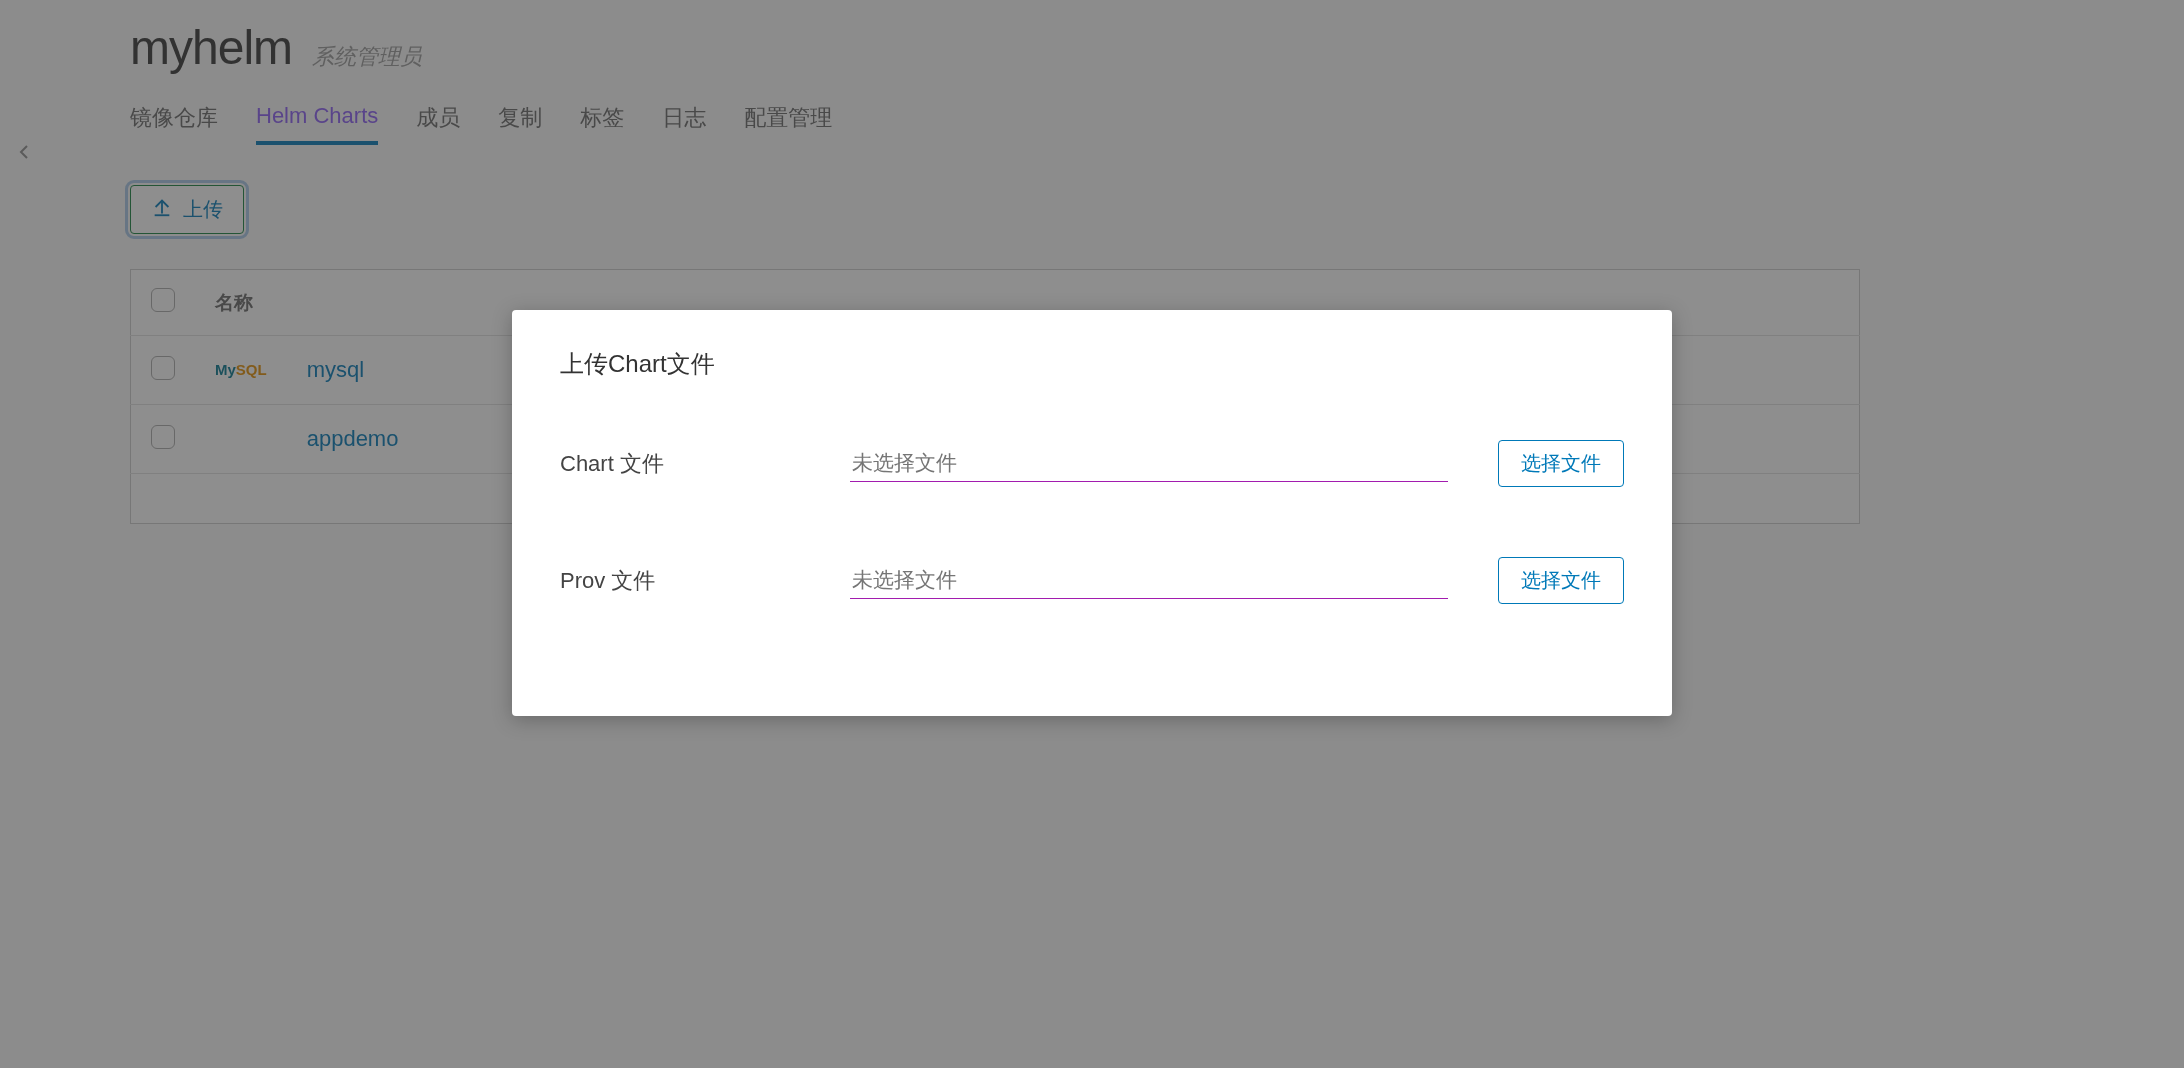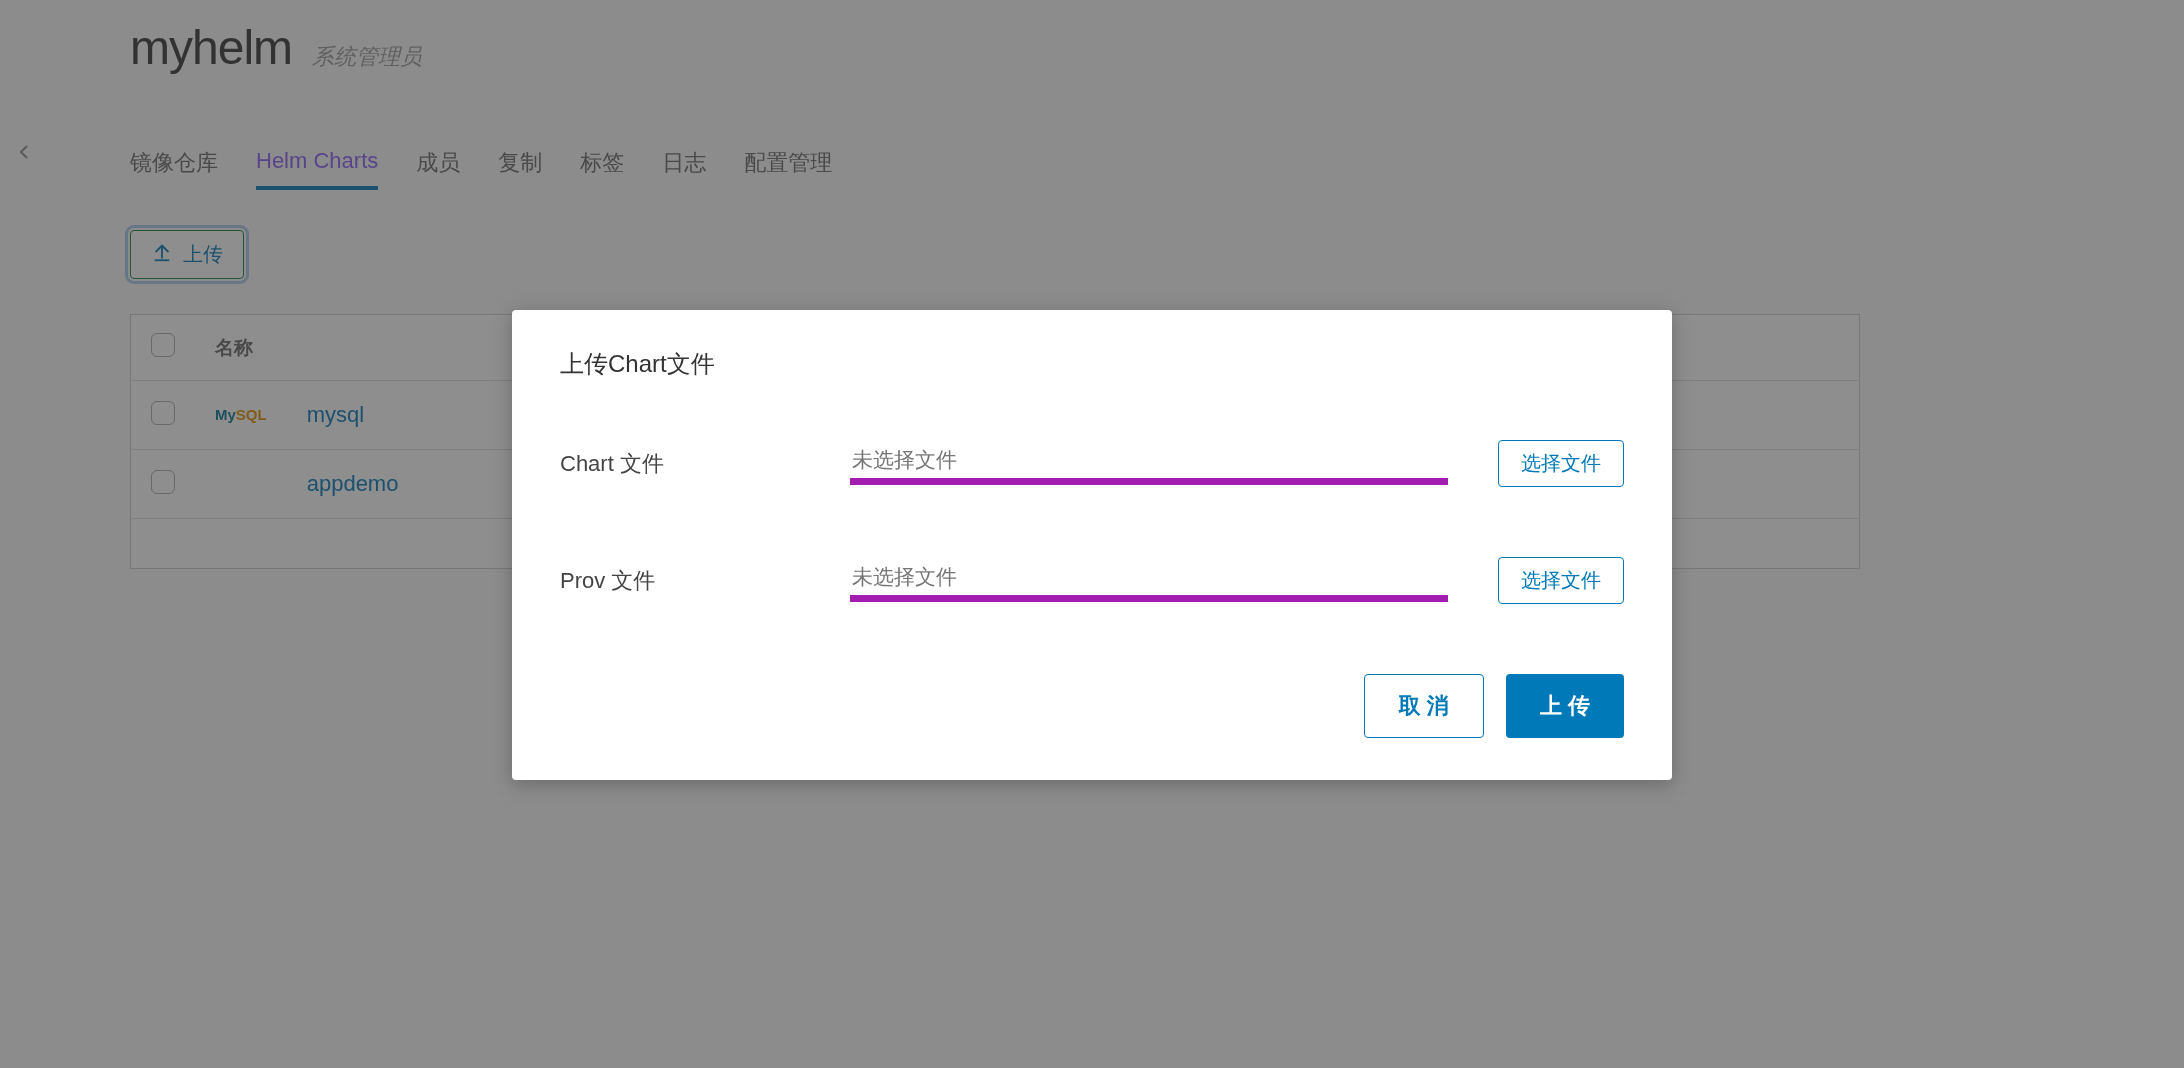--- a/index.html
+++ b/index.html
@@ -61,21 +61,20 @@
       padding-top: 28px;
       gap: 38px;
       border-bottom: none;
     }
     .tab {
       font-size: 22px;
       color: #666;
       padding-bottom: 12px;
       cursor: pointer;
       white-space: nowrap;
-      margin-top: 45px;
     }
     .tab.active {
       color: #8b5cf6;
       border-bottom: 4px solid #0079b8;
     }
     .actions-row {
       padding-left: 65px;
       padding-top: 40px;
     }
     .upload-btn {
@@ -181,21 +180,21 @@
       margin-bottom: 70px;
     }
     .form-label {
       width: 290px;
       font-size: 22px;
       color: #444;
     }
     .file-input-display {
       flex: 1;
       border: none;
-      border-bottom: 7px solid #a21caf;
+      border-bottom: 1px solid #a21caf;
       font-size: 21px;
       color: #888;
       padding: 6px 2px;
       margin-right: 50px;
       outline: none;
       background: transparent;
     }
     .select-file-btn {
       border: 1px solid #0079b8;
       background: #fff;
@@ -311,18 +310,14 @@
       <input class="file-input-display" type="text" readonly="" placeholder="未选择文件" style="">
       <button class="select-file-btn">选择文件</button>
     </div>
 
     <div class="form-row">
       <label class="form-label">Prov 文件</label>
       <input class="file-input-display" type="text" readonly="" placeholder="未选择文件" style="">
       <button class="select-file-btn">选择文件</button>
     </div>
 
-    <div class="modal-footer">
-      <button class="btn-cancel">取 消</button>
-      <button class="btn-upload">上 传</button>
-    </div>
   </div>
 </div>
 
 </body></html>

